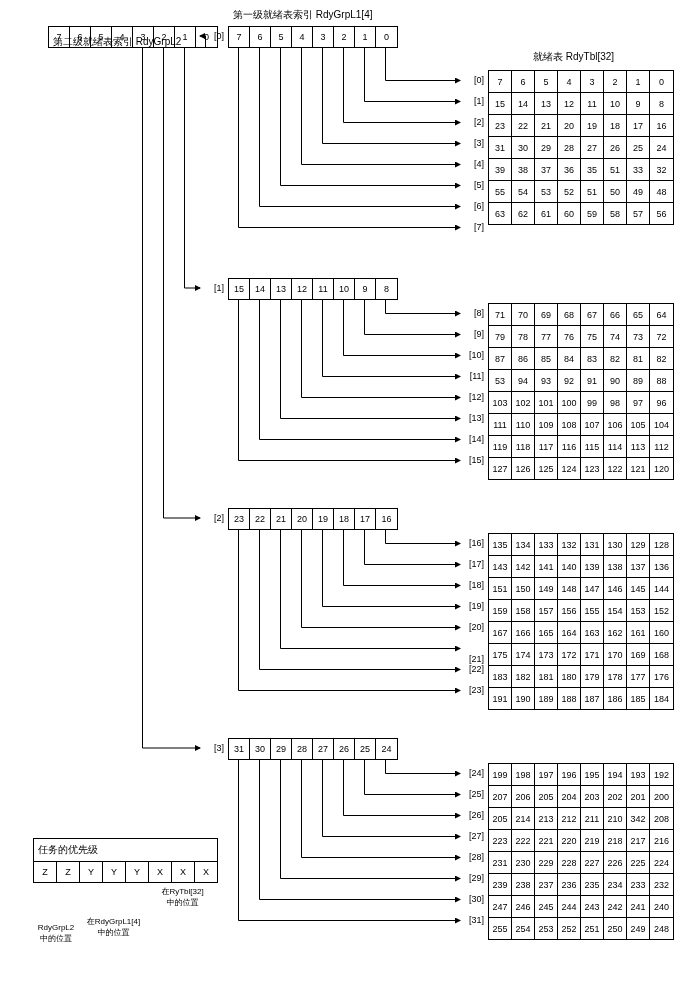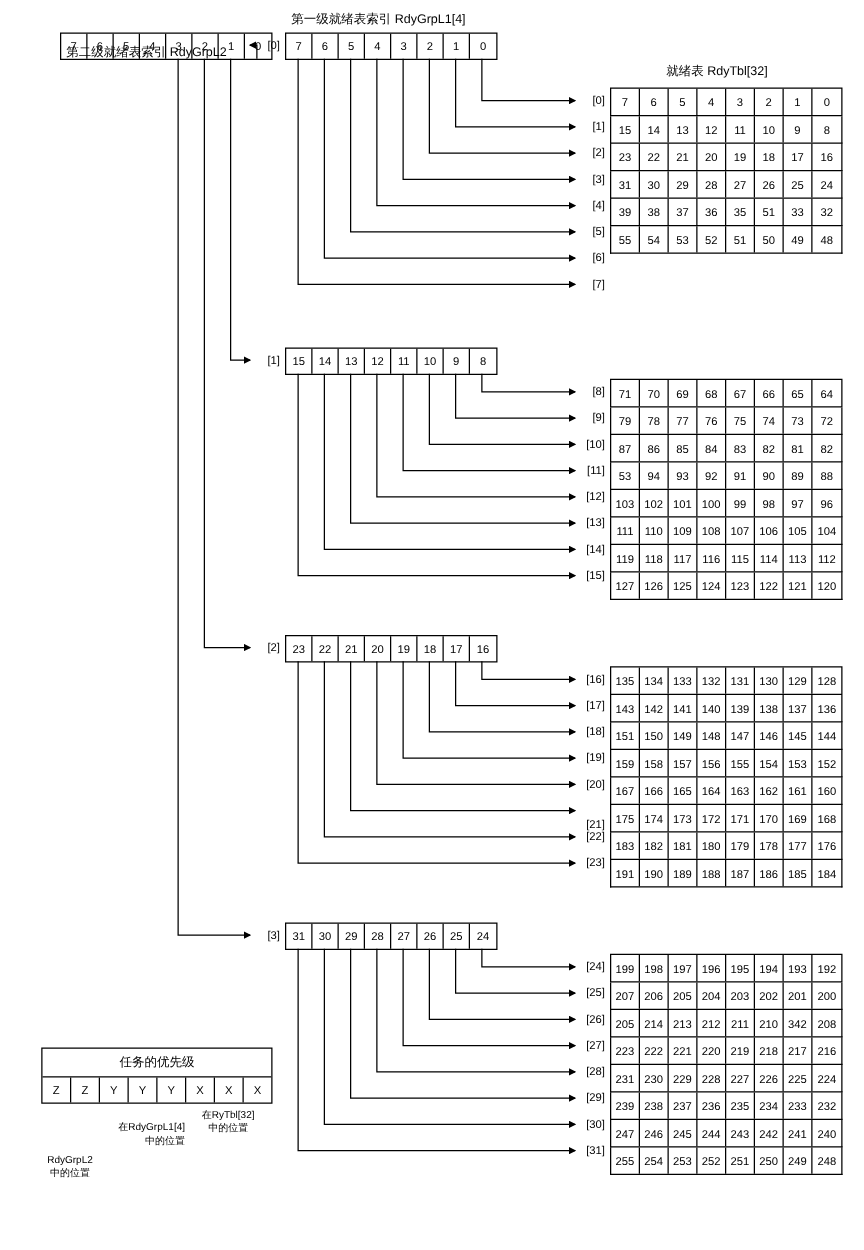--- a/index.html
+++ b/index.html
@@ -67,21 +67,20 @@
     position: absolute;
     top: 0; left: 0;
     width: 100%; height: 100%;
     pointer-events: none;
   }
   .priority-box {
     position: absolute;
     border: 1px solid #000;
   }
   .priority-title {
-    text-align: center;
     padding: 4px;
     font-size: 10px;
   }
   .priority-row {
     display: flex;
     border-top: 1px solid #000;
   }
   .pcell {
     width: 22px;
     height: 20px;
@@ -222,20 +221,30 @@
       <div class="trow">
         <div class="tcell">55</div>
         <div class="tcell">54</div>
         <div class="tcell">53</div>
         <div class="tcell">52</div>
         <div class="tcell">51</div>
         <div class="tcell">50</div>
         <div class="tcell">49</div>
         <div class="tcell">48</div>
       </div>
+      <div class="trow">
+        <div class="tcell">63</div>
+        <div class="tcell">62</div>
+        <div class="tcell">61</div>
+        <div class="tcell">60</div>
+        <div class="tcell">59</div>
+        <div class="tcell">58</div>
+        <div class="tcell">57</div>
+        <div class="tcell">56</div>
+      </div>
     </div>
     <div class="row-label" style="left: 452px; top: 300px;">[8]</div>
     <div class="row-label" style="left: 452px; top: 321px;">[9]</div>
     <div class="row-label" style="left: 452px; top: 342px;">[10]</div>
     <div class="row-label" style="left: 452px; top: 363px;">[11]</div>
     <div class="row-label" style="left: 452px; top: 384px;">[12]</div>
     <div class="row-label" style="left: 452px; top: 405px;">[13]</div>
     <div class="row-label" style="left: 452px; top: 426px;">[14]</div>
     <div class="row-label" style="left: 452px; top: 447px;">[15]</div>
     <div class="table-block" style="left: 480px; top: 295px;">
@@ -507,21 +516,21 @@
         <div class="pcell">Z</div>
         <div class="pcell">Y</div>
         <div class="pcell">Y</div>
         <div class="pcell">Y</div>
         <div class="pcell">X</div>
         <div class="pcell">X</div>
         <div class="pcell">X</div>
       </div>
     </div>
     <div class="plabel" style="left: 25px; top: 914px; width: 46px;">RdyGrpL2<br>中的位置</div>
-    <div class="plabel" style="left: 71px; top: 888px; width: 69px; text-align: right;">在RdyGrpL1[4]<br>中的位置</div>
+    <div class="plabel" style="left: 71px; top: 908px; width: 69px;">在RdyGrpL1[4]<br>中的位置</div>
     <div class="plabel" style="left: 140px; top: 878px; width: 69px;">在RyTbl[32]<br>中的位置</div>
     <svg class="arrows">
       <defs>
         <marker id="ah" markerWidth="6" markerHeight="6" refX="5" refY="3" orient="auto">
           <path d="M0,0 L6,3 L0,6 Z" fill="black"></path>
         </marker>
       </defs>
       <polyline points="197.5,39 197.5,28 192,28" fill="none" stroke="black" stroke-width="1" marker-end="url(#ah)"></polyline>
       <polyline points="176.5,39 176.5,280 192,280" fill="none" stroke="black" stroke-width="1" marker-end="url(#ah)"></polyline>
       <polyline points="155.5,39 155.5,510 192,510" fill="none" stroke="black" stroke-width="1" marker-end="url(#ah)"></polyline>

